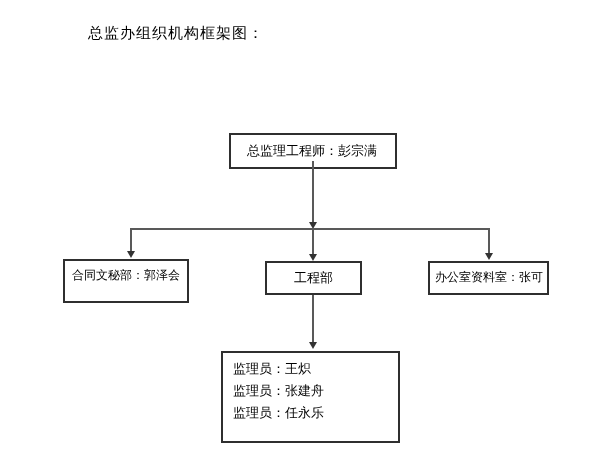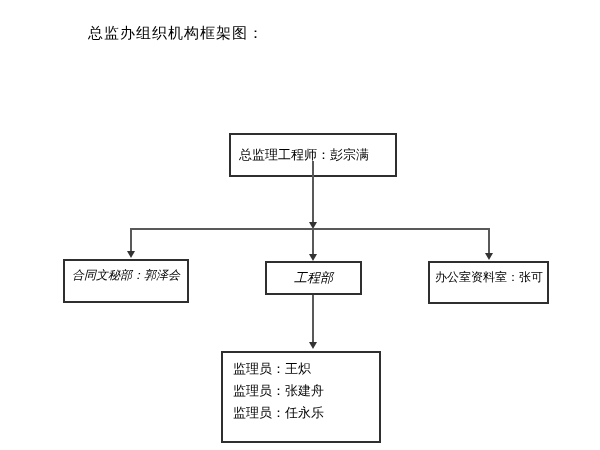--- a/index.html
+++ b/index.html
@@ -28,40 +28,39 @@
   .node{
     position:absolute;
     box-sizing:border-box;
     border:2px solid var(--border);
     background:var(--bg);
     font-size:13px;
     white-space:nowrap;
     display:flex;
   }
   .node-root{
-    left:229px;top:123px;width:168px;height:44px;
-    align-items:center;padding-left:8px;
+    left:229px;top:123px;width:168px;height:36px;
+    align-items:center;padding-left:16px;
   }
   .node-left{
     left:63px;top:249px;width:126px;height:44px;
     align-items:flex-start;padding:6px 0 0 7px;
     font-size:12px;
-    font-style:italic;
   }
   .node-mid{
     left:265px;top:251px;width:97px;height:34px;
-    align-items:center;justify-content:center;font-style:italic;
+    align-items:center;justify-content:center;
   }
   .node-right{
-    left:428px;top:251px;width:121px;height:43px;
+    left:428px;top:251px;width:121px;height:34px;
     align-items:flex-start;padding:6px 0 0 5px;
     font-size:12px;
   }
   .node-bottom{
-    left:221px;top:341px;width:160px;height:92px;
+    left:221px;top:341px;width:179px;height:92px;
     flex-direction:column;
     padding:5px 0 5px 10px;
   }
   .node-bottom .row{line-height:22px;font-size:13px;}
   .vline{
     position:absolute;width:2px;background:var(--connector);
   }
   .hline{
     position:absolute;height:2px;background:var(--connector);
   }

